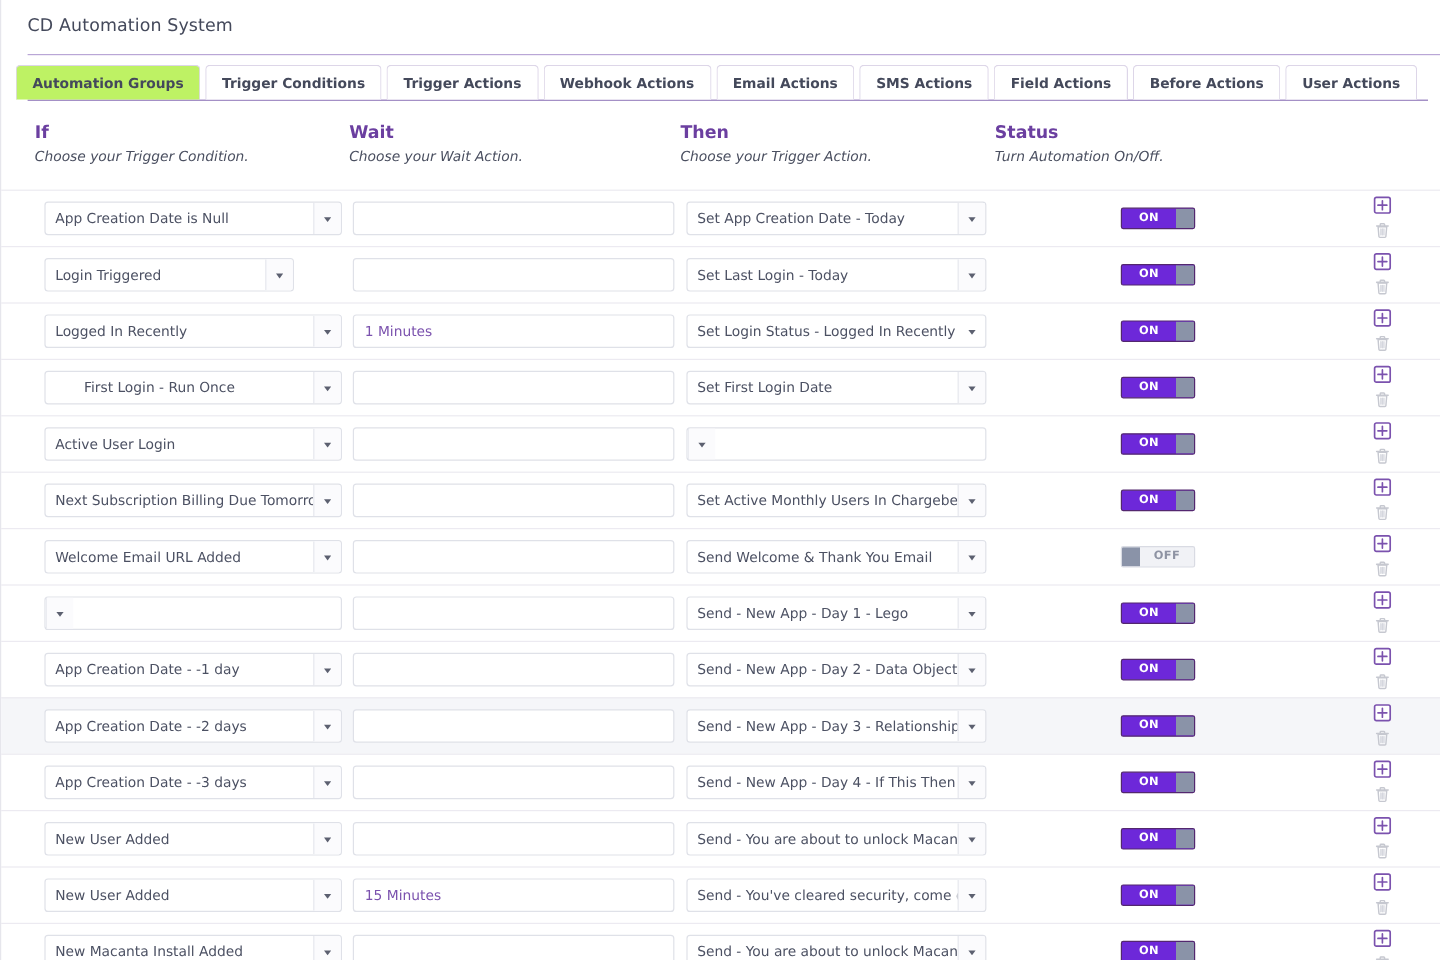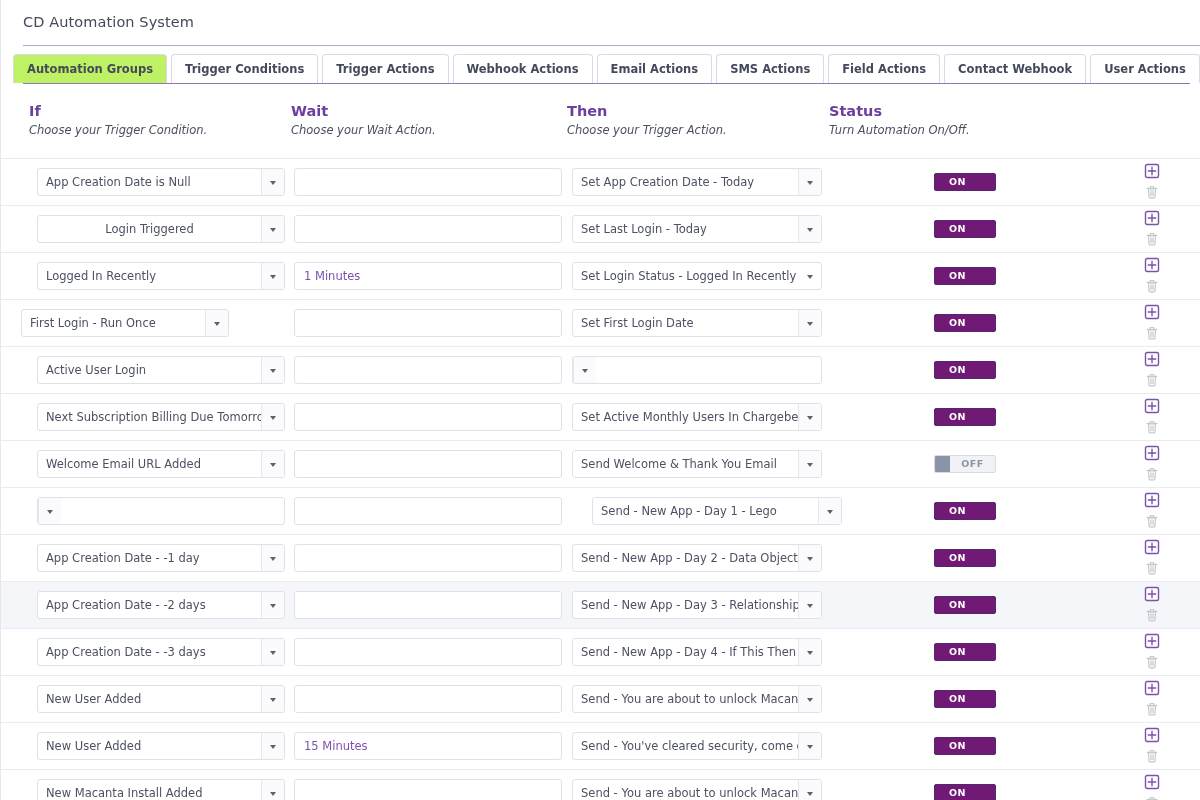--- a/index.html
+++ b/index.html
@@ -202,23 +202,22 @@
     font-weight: bold;
     line-height: 16px;
     letter-spacing: .4px;
   }
   .toggle .tg-knob {
     flex: 0 0 15px;
     width: 15px;
     background: #8a93a8;
   }
   .toggle.on {
-    background: #701a75;
+    background: #6d28d9;
     border-color: #53276f;
-    align-items: flex-end;
   }
   .toggle.on .tg-label {
     color: #ffffff;
     order: 1;
   }
   .toggle.on .tg-knob {
     order: 2;
     background: #8a93a8;
   }
   .toggle.off {
@@ -264,21 +263,21 @@
 
   <div class="tabs-wrap">
     <div class="tabs" id="tabs">
         <div class="tab active">Automation Groups</div>
         <div class="tab">Trigger Conditions</div>
         <div class="tab">Trigger Actions</div>
         <div class="tab">Webhook Actions</div>
         <div class="tab">Email Actions</div>
         <div class="tab">SMS Actions</div>
         <div class="tab">Field Actions</div>
-        <div class="tab">Contact Webhook</div>
+        <div class="tab">Before Actions</div>
         <div class="tab">User Actions</div>
       </div>
     <div class="tabs-underline"></div>
   </div>
 
   <div class="col-heads" id="col-heads">
       <div class="col-head" style="left: 28px;">
         <div class="ch-title">If</div>
         <div class="ch-sub">Choose your Trigger Condition.</div>
       </div>
@@ -318,21 +317,21 @@
             </svg></div>
           <div class="ic trash"><svg width="16" height="16" viewBox="0 0 16 16">
               <path d="M3.2 4.3 H12.8" stroke="#c6c8d0" stroke-width="1.3" stroke-linecap="round"></path>
               <path d="M6.2 4.3 V3.1 a.6 .6 0 0 1 .6-.6 h2.4 a.6 .6 0 0 1 .6 .6 V4.3" fill="none" stroke="#c6c8d0" stroke-width="1.2"></path>
               <path d="M4.4 4.9 L5.1 13.1 a.8 .8 0 0 0 .8 .7 h4.2 a.8 .8 0 0 0 .8 -.7 L11.6 4.9 Z" fill="none" stroke="#c6c8d0" stroke-width="1.2"></path>
               <path d="M6.7 6.8 V11.8 M8 6.8 V11.8 M9.3 6.8 V11.8" stroke="#d5d7de" stroke-width="1.1" stroke-linecap="round"></path>
             </svg></div>
         </div>
       </div>
       <div class="row">
-        <div class="cell select" style="left: 36px; width: 248px; text-align: center;">
+        <div class="cell select" style="left: 36px; width: 208px;">
           <div class="sel-text">Login Triggered</div>
           <div class="sel-arrow"></div>
         </div>
         <div class="cell textinput" style="left: 293px; width: 268px;"></div>
         <div class="cell select" style="left: 571px; width: 250px;">
           <div class="sel-text">Set Last Login - Today</div>
           <div class="sel-arrow"></div>
         </div>
         <div class="cell toggle on" style="left: 933px;">
           <div class="tg-label">ON</div>
@@ -372,21 +371,21 @@
             </svg></div>
           <div class="ic trash"><svg width="16" height="16" viewBox="0 0 16 16">
               <path d="M3.2 4.3 H12.8" stroke="#c6c8d0" stroke-width="1.3" stroke-linecap="round"></path>
               <path d="M6.2 4.3 V3.1 a.6 .6 0 0 1 .6-.6 h2.4 a.6 .6 0 0 1 .6 .6 V4.3" fill="none" stroke="#c6c8d0" stroke-width="1.2"></path>
               <path d="M4.4 4.9 L5.1 13.1 a.8 .8 0 0 0 .8 .7 h4.2 a.8 .8 0 0 0 .8 -.7 L11.6 4.9 Z" fill="none" stroke="#c6c8d0" stroke-width="1.2"></path>
               <path d="M6.7 6.8 V11.8 M8 6.8 V11.8 M9.3 6.8 V11.8" stroke="#d5d7de" stroke-width="1.1" stroke-linecap="round"></path>
             </svg></div>
         </div>
       </div>
       <div class="row">
-        <div class="cell select" style="left: 20px; width: 208px;">
+        <div class="cell select" style="left: 36px; width: 248px; padding-left: 24px;">
           <div class="sel-text">First Login - Run Once</div>
           <div class="sel-arrow"></div>
         </div>
         <div class="cell textinput" style="left: 293px; width: 268px;"></div>
         <div class="cell select" style="left: 571px; width: 250px;">
           <div class="sel-text">Set First Login Date</div>
           <div class="sel-arrow"></div>
         </div>
         <div class="cell toggle on" style="left: 933px;">
           <div class="tg-label">ON</div>
@@ -483,21 +482,21 @@
               <path d="M4.4 4.9 L5.1 13.1 a.8 .8 0 0 0 .8 .7 h4.2 a.8 .8 0 0 0 .8 -.7 L11.6 4.9 Z" fill="none" stroke="#c6c8d0" stroke-width="1.2"></path>
               <path d="M6.7 6.8 V11.8 M8 6.8 V11.8 M9.3 6.8 V11.8" stroke="#d5d7de" stroke-width="1.1" stroke-linecap="round"></path>
             </svg></div>
         </div>
       </div>
       <div class="row">
         <div class="cell select" style="left: 36px; width: 248px;">
           <div class="sel-arrow"></div>
         </div>
         <div class="cell textinput" style="left: 293px; width: 268px;"></div>
-        <div class="cell select" style="left: 571px; width: 250px; margin-left: 20px;">
+        <div class="cell select" style="left: 571px; width: 250px;">
           <div class="sel-text">Send - New App - Day 1 - Lego</div>
           <div class="sel-arrow"></div>
         </div>
         <div class="cell toggle on" style="left: 933px;">
           <div class="tg-label">ON</div>
           <div class="tg-knob"></div>
         </div>
         <div class="actions">
           <div class="ic plus"><svg width="16" height="16" viewBox="0 0 16 16">
               <rect x="1.5" y="1.5" width="13" height="13" rx="1.5" fill="#ffffff" stroke="#7b52ae" stroke-width="1.4"></rect>

